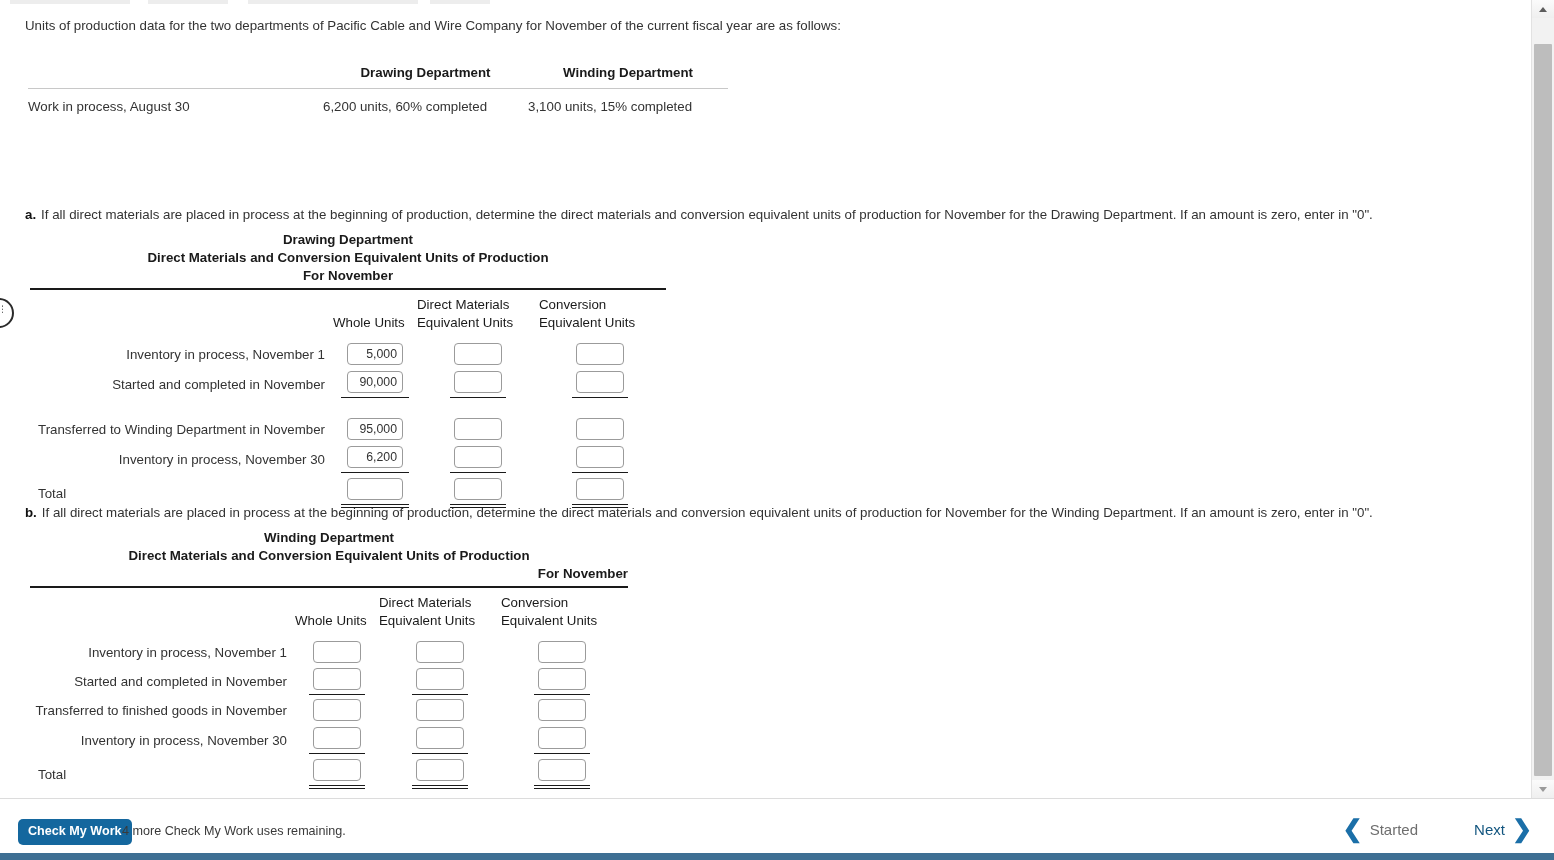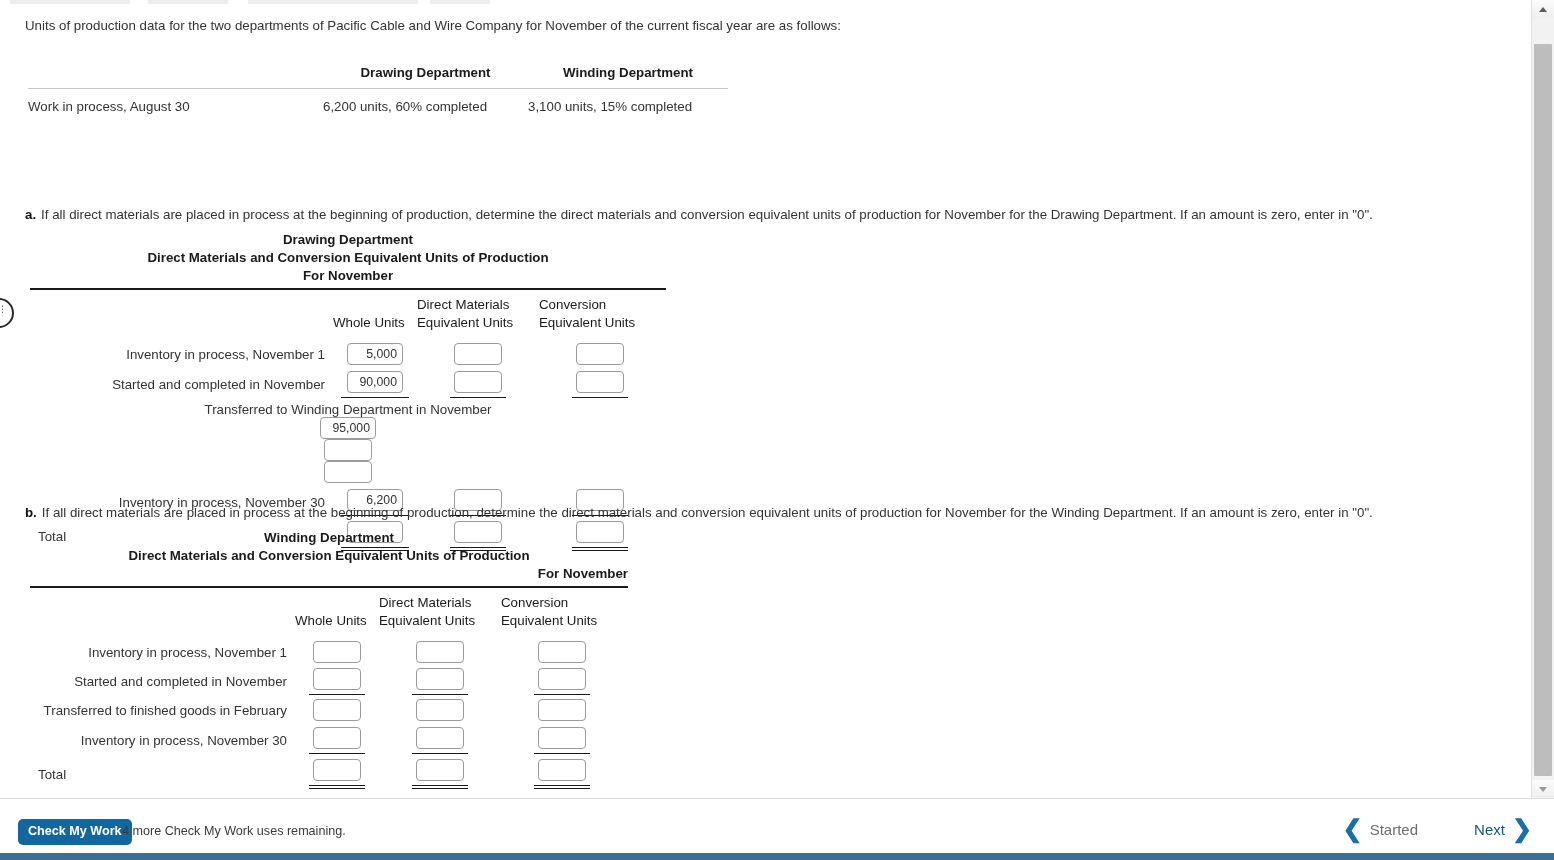--- a/index.html
+++ b/index.html
@@ -368,21 +368,21 @@
           <div class="cellwrap" style="width:122px;">
             <input class="cell narrow" type="text" value="" style="">
             <div class="subrule" style="width:56px;margin-top:4px;"></div>
           </div>
           <div class="cellwrap" style="width:122px;">
             <input class="cell narrow" type="text" value="" style="">
             <div class="subrule" style="width:56px;margin-top:4px;"></div>
           </div>
         </div>
 
-        <div class="wrow" style="margin-top:4px;flex-direction:column;">
+        <div class="wrow" style="margin-top:20px;">
           <div class="rlabel" style="width:303px;">Transferred to Winding Department in November</div>
           <div class="cellwrap" style="width:84px;">
             <input class="cell wide" type="text" value="95,000" style="">
           </div>
           <div class="cellwrap" style="width:122px;">
             <input class="cell narrow" type="text" value="" style="">
           </div>
           <div class="cellwrap" style="width:122px;">
             <input class="cell narrow" type="text" value="" style="">
           </div>
@@ -471,21 +471,21 @@
             <input class="cell narrow" type="text" value="" style="">
             <div class="subrule" style="width:56px;margin-top:4px;"></div>
           </div>
           <div class="cellwrap" style="width:122px;">
             <input class="cell narrow" type="text" value="" style="">
             <div class="subrule" style="width:56px;margin-top:4px;"></div>
           </div>
         </div>
 
         <div class="wrow" style="margin-top:4px;">
-          <div class="rlabel" style="width:265px;">Transferred to finished goods in February</div>
+          <div class="rlabel" style="width:265px;">Transferred to finished goods in November</div>
           <div class="cellwrap" style="width:84px;">
             <input class="cell narrow" type="text" value="" style="">
           </div>
           <div class="cellwrap" style="width:122px;">
             <input class="cell narrow" type="text" value="" style="">
           </div>
           <div class="cellwrap" style="width:122px;">
             <input class="cell narrow" type="text" value="" style="">
           </div>
         </div>

